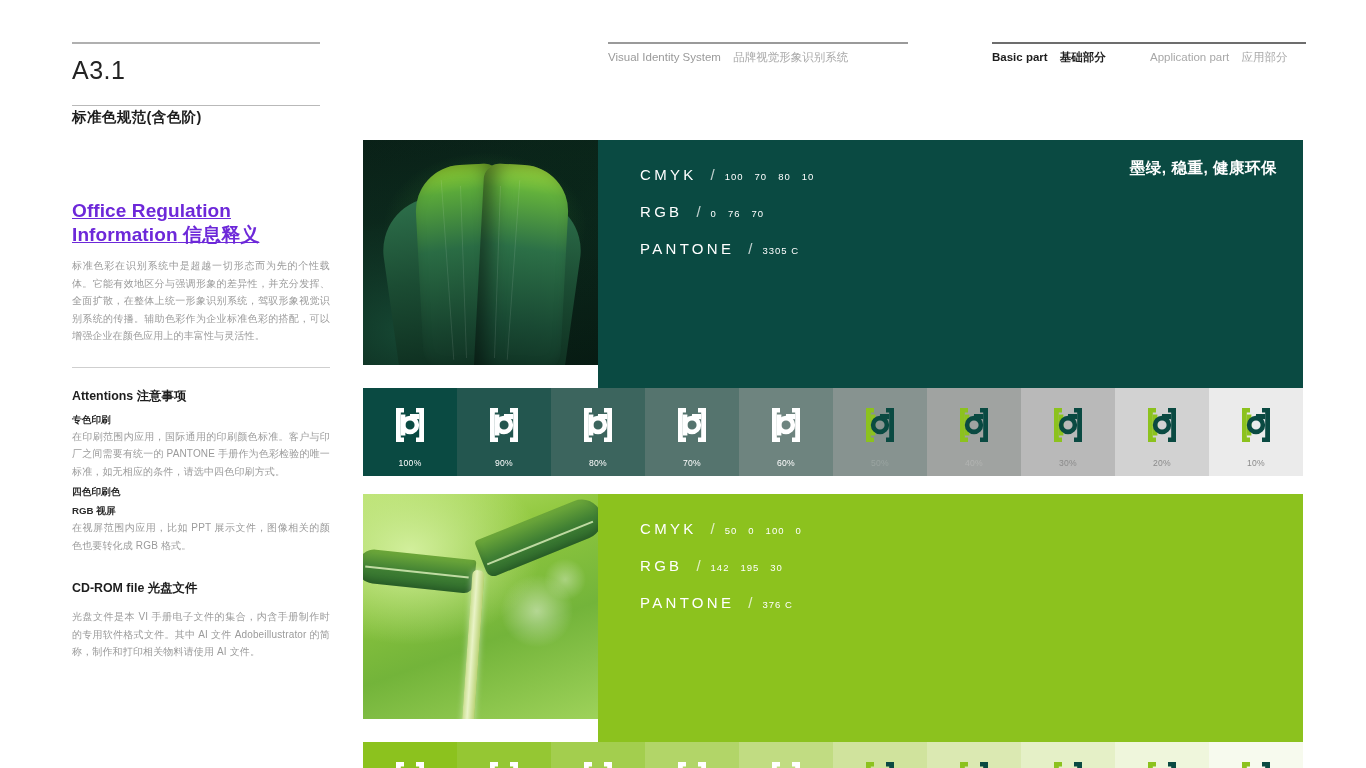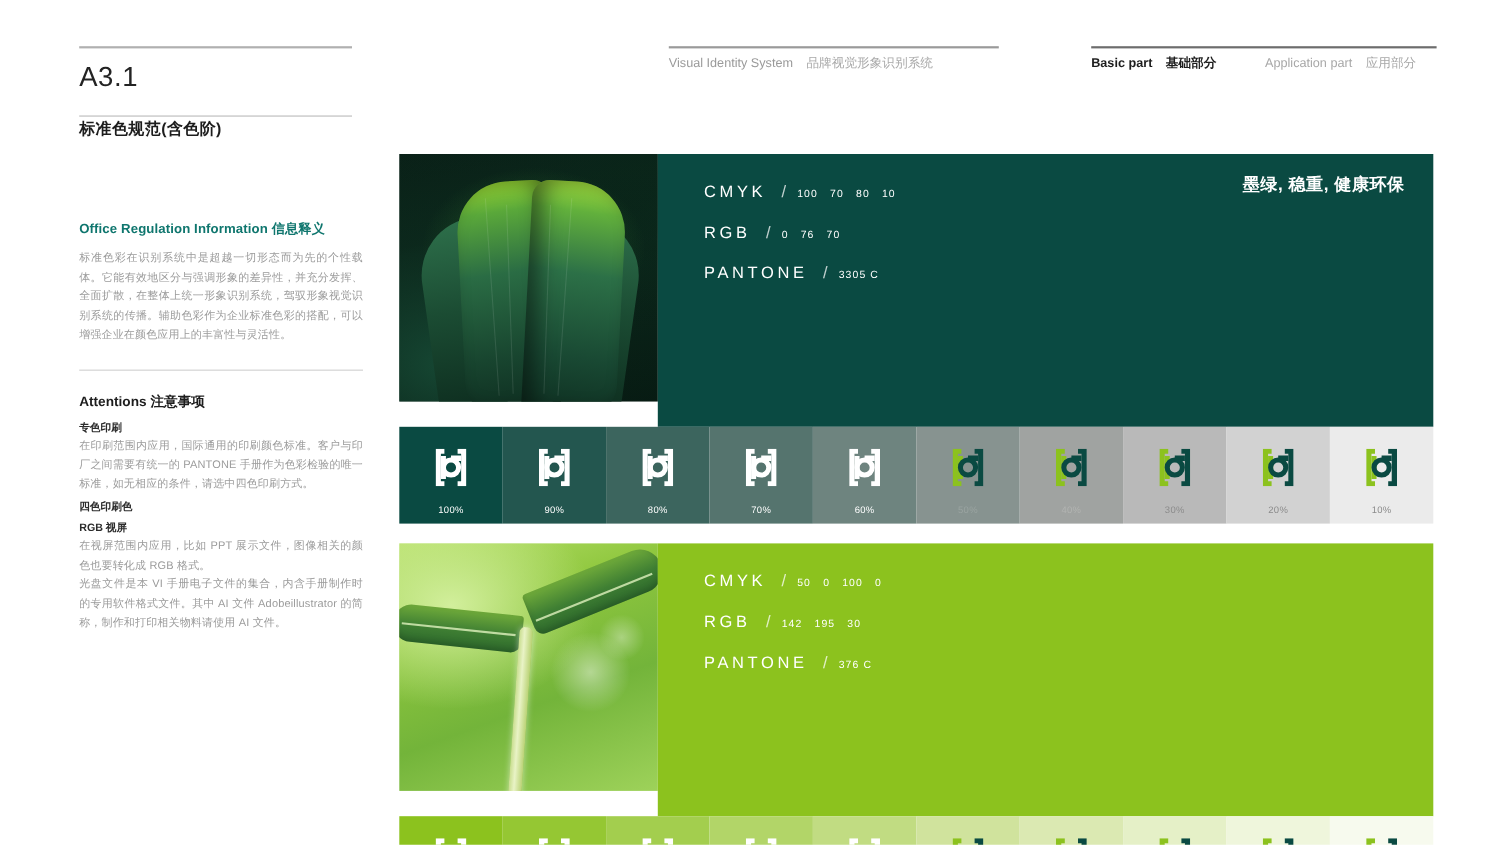--- a/index.html
+++ b/index.html
@@ -43,22 +43,22 @@
   #hdr-basic{ left: 992px; color: #1e1e1e; font-weight: 700; }
   #hdr-app  { left: 1150px; color: #a8a8a8; }
   .hdr-group .cn { margin-left: 9px; }
   #hdr-vis .cn { color: #a9a9a9; }
   #hdr-basic .cn { color: #1e1e1e; font-weight: 700; }
   #hdr-app .cn { color: #a8a8a8; }
 
   
   #sidebar { position: absolute; left: 72px; top: 200px; width: 258px; }
   .side-h1 {
-    font-size: 12px; color: #0f766e; font-weight: 700;
-    margin-bottom: 9px; letter-spacing: .1px;
+    font-size: 19px; color: #6d28d9; font-weight: 700;
+    margin-bottom: 9px; letter-spacing: .1px; text-decoration: underline;
   }
   .side-h1 .cn { font-weight: 700; }
   .side-p {
     font-size: 10px; color: #9b9b9b; line-height: 17.5px;
     text-align: justify; letter-spacing: .15px;
   }
   .side-h2 {
     font-size: 9.7px; color: #2b2b2b; font-weight: 700;
     margin-top: 6px; margin-bottom: 1px;
   }
@@ -220,20 +220,24 @@
     </div>
 
     <div class="side-h2">专色印刷</div>
     <div class="side-p">在印刷范围内应用，国际通用的印刷颜色标准。客户与印厂之间需要有统一的 PANTONE 手册作为色彩检验的唯一标准，如无相应的条件，请选中四色印刷方式。</div>
 
     <div class="side-h2">四色印刷色</div>
 
     <div class="side-h2">RGB 视屏</div>
     <div class="side-p">在视屏范围内应用，比如 PPT 展示文件，图像相关的颜色也要转化成 RGB 格式。</div>
 
+    <div id="cdrom-head">
+      <span>CD-ROM file</span>
+      <span class="cn">光盘文件</span>
+    </div>
     <div class="side-p">光盘文件是本 VI 手册电子文件的集合，内含手册制作时的专用软件格式文件。其中 AI 文件 Adobeillustrator 的简称，制作和打印相关物料请使用 AI 文件。</div>
   </div>
 
   <div id="content">
       <div class="block" style="margin-bottom:18px">
     <div class="block-main">
       <div class="photo" id="photo-dark">
       <div class="leaf-outer-l"></div>
       <div class="leaf-outer-r"></div>
       <div class="leaf-l"></div>

